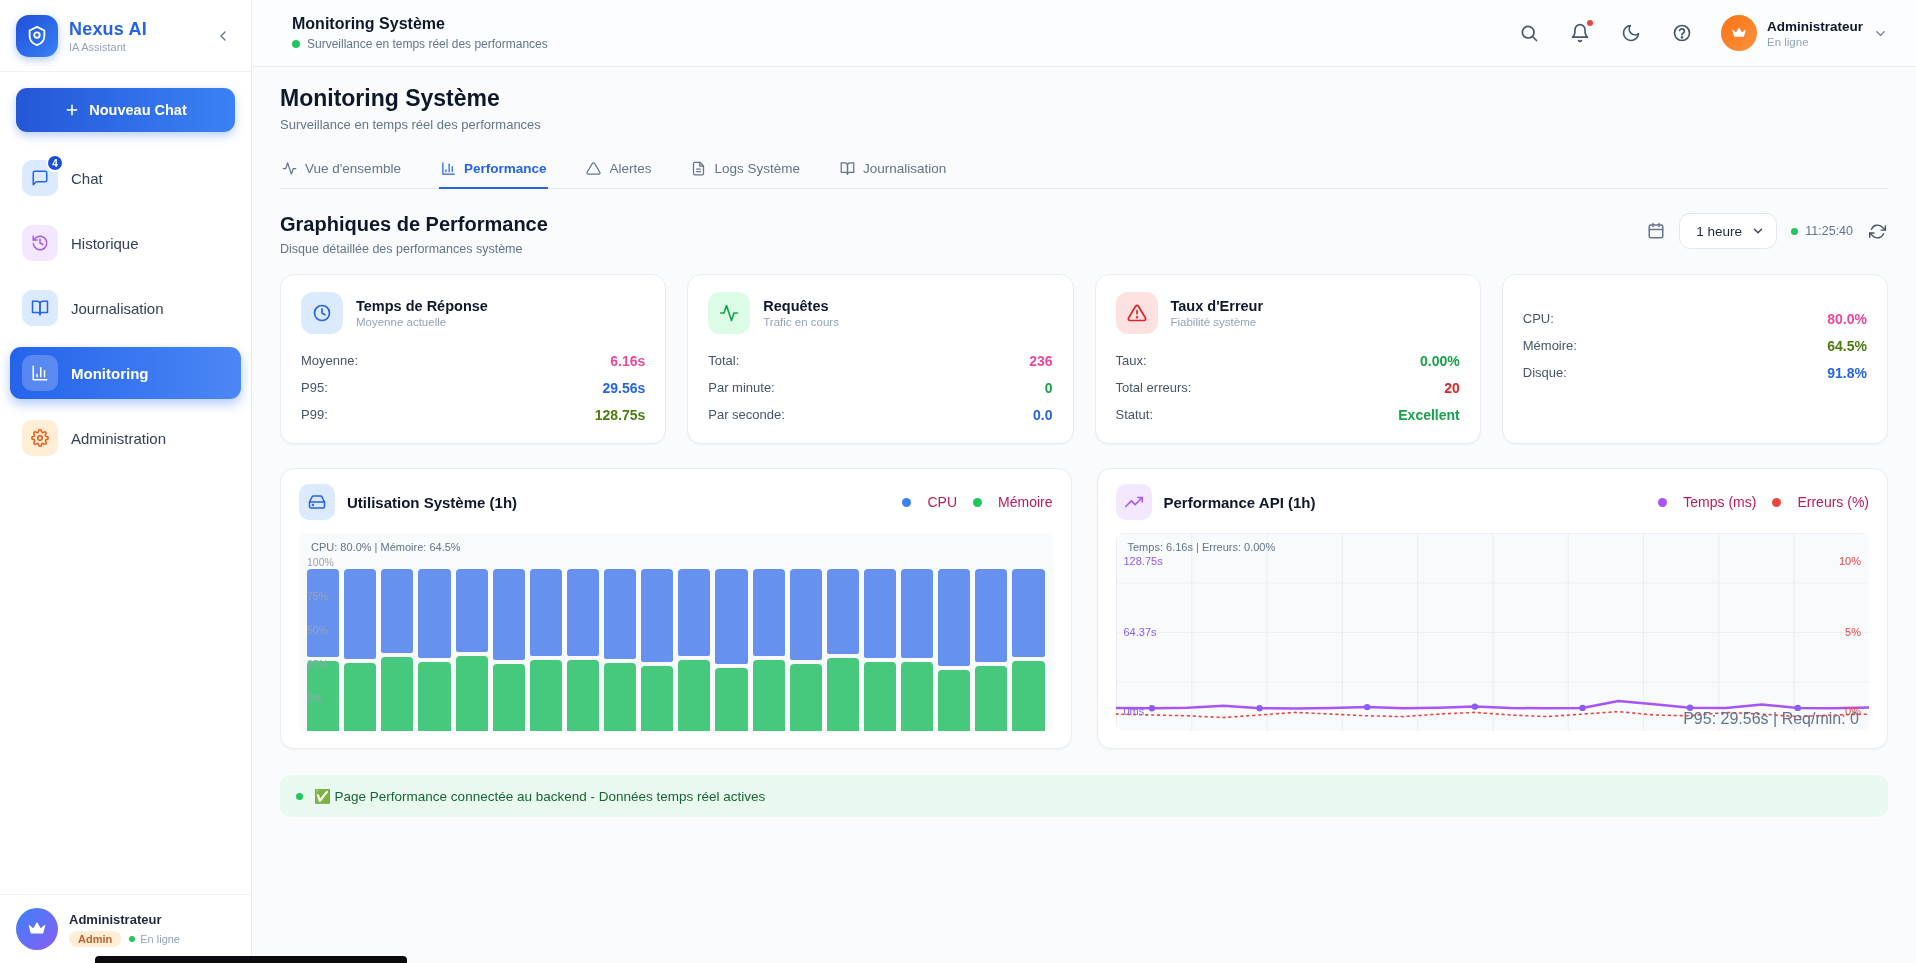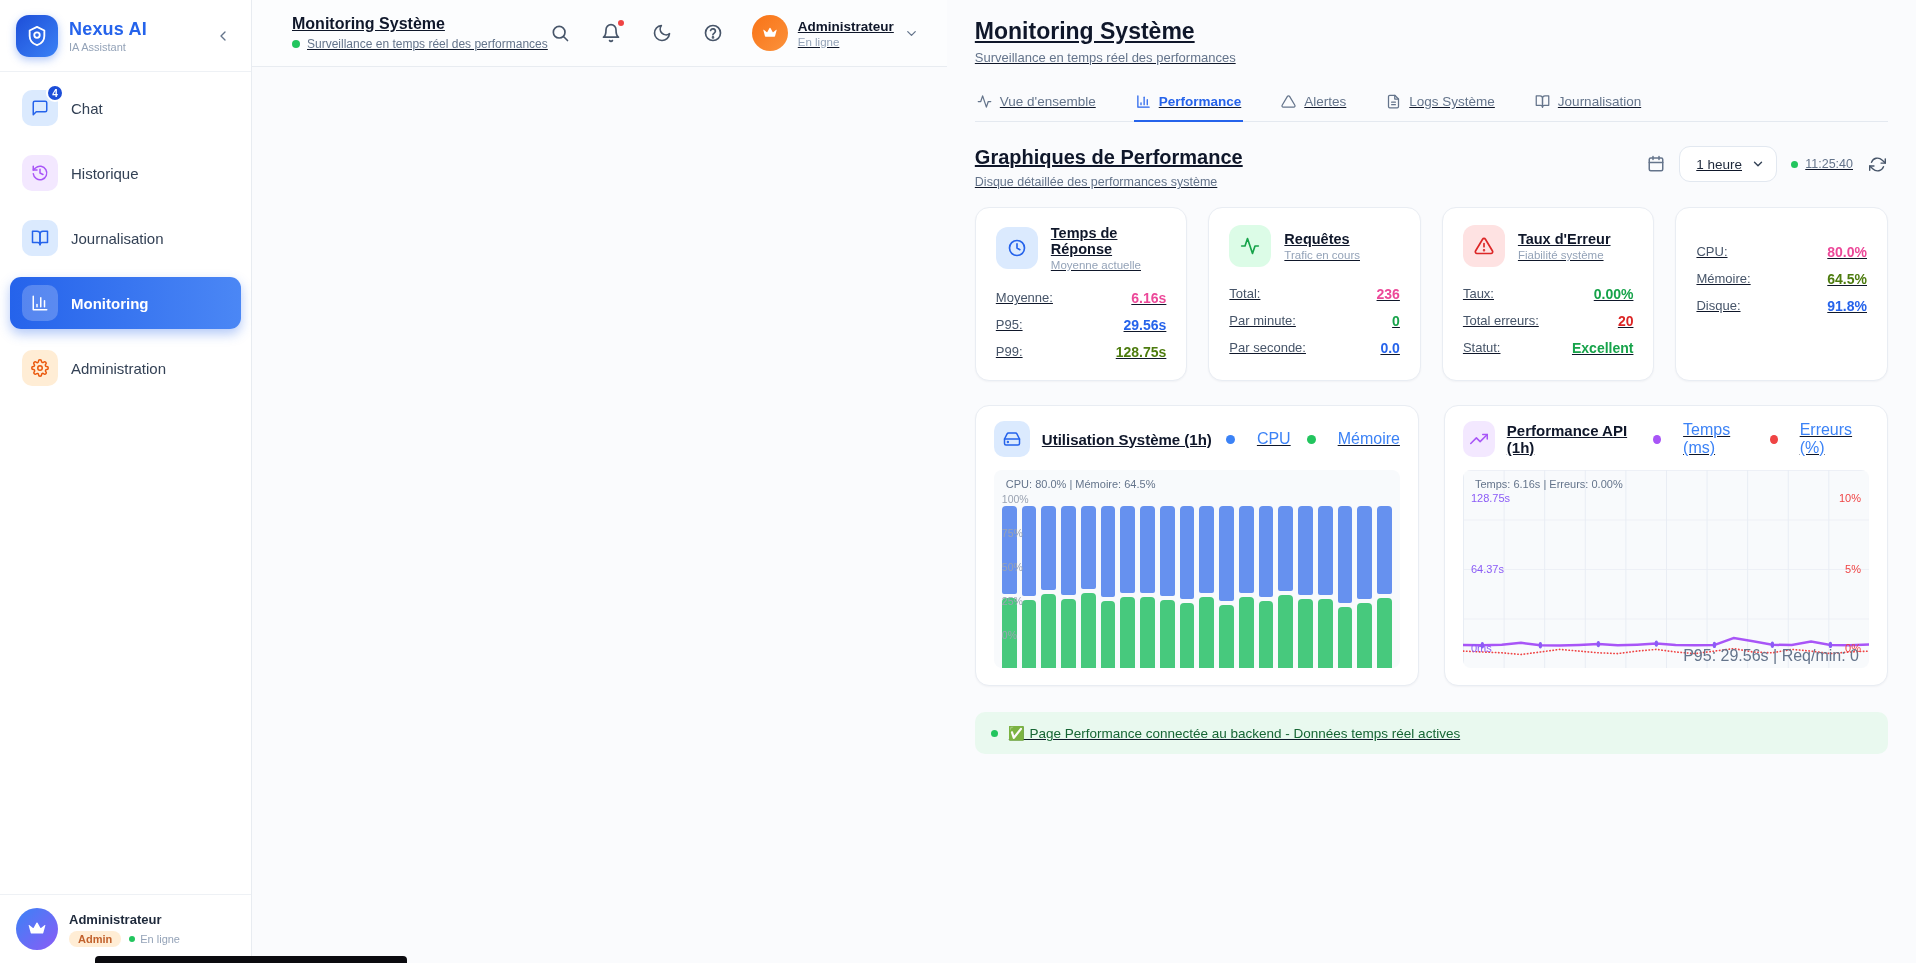--- a/index.html
+++ b/index.html
@@ -30,21 +30,21 @@
   .user-row { border-top:1px solid #eef1f5; padding:13px 16px; display:flex; align-items:center; gap:11px; }
   .user-avatar { width:42px; height:42px; border-radius:50%; background:linear-gradient(135deg,#3b82f6,#8b5cf6); display:flex; align-items:center; justify-content:center; color:#fff; flex-shrink:0; }
   .user-name { font-size:13px; font-weight:700; color:#1e293b; }
   .user-meta { display:flex; align-items:center; gap:8px; margin-top:4px; }
   .role-pill { background:#ffedd5; color:#c2612c; font-size:11px; font-weight:700; padding:2px 9px; border-radius:999px; }
   .status-inline { display:flex; align-items:center; gap:5px; font-size:11px; color:#94a3b8; }
   .dot { border-radius:50%; display:inline-block; }
   .dot-green { background:#22c55e; }
 
   
-  .main { flex:1; display:flex; flex-direction:row; background:#fafbfd; min-width:0;text-decoration:underline; }
+  .main { flex:1; display:flex; flex-direction:column; background:#fafbfd; min-width:0; }
   .topbar { height:67px; background:#fcfdfe; border-bottom:1px solid #e8ecf1; display:flex; align-items:center; padding:0 28px 0 40px; }
   .topbar-title { font-size:16px; font-weight:700; color:#0f172a; }
   .topbar-sub { display:flex; align-items:center; gap:7px; margin-top:4px; font-size:12px; color:#64748b; }
   .topbar-right { margin-left:auto; display:flex; align-items:center; gap:27px; color:#475569; }
   .icon-btn { background:none; border:none; color:#475569; cursor:pointer; position:relative; padding:2px; }
   .bell-dot { position:absolute; top:-3px; right:-3px; width:10px; height:10px; border-radius:50%; background:#ef4444; border:2px solid #fcfdfe; }
   .tb-user { display:flex; align-items:center; gap:10px; cursor:pointer; }
   .tb-avatar { width:36px; height:36px; border-radius:50%; background:linear-gradient(135deg,#f97316,#fb923c); display:flex; align-items:center; justify-content:center; color:#fff; }
   .tb-user-name { font-size:13.5px; font-weight:700; color:#0f172a; }
   .tb-user-status { font-size:11.5px; color:#94a3b8; margin-top:2px; }
@@ -82,21 +82,21 @@
   .sc-value { font-size:14px; font-weight:700; }
   .v-dark { color:#ec4899; } .v-blue { color:#2563eb; } .v-purple { color:#4d7c0f;text-align:right; }
   .v-green { color:#16a34a; } .v-red { color:#dc2626; }
 
   .charts-row { display:grid; grid-template-columns:1fr 1fr; gap:25px; margin-top:24px; }
   .chart-card { background:#fff; border:1px solid #e9edf3; border-radius:14px; padding:15px 18px 17px; box-shadow:0 1px 2px rgba(15,23,42,.04); }
   .cc-head { display:flex; align-items:center; gap:12px; }
   .cc-icon { width:36px; height:36px; border-radius:10px; display:flex; align-items:center; justify-content:center; }
   .cc-title { font-size:15px; font-weight:700; color:#0f172a; }
   .cc-legend { margin-left:auto; display:flex; align-items:center; gap:16px; }
-  .legend-item { display:flex; align-items:center; gap:22px; font-size:16px; color:#3b82f6; }
+  .legend-item { display:flex; align-items:center; gap:16px; font-size:14px; color:#be185d; }
   .plot { margin-top:13px; height:198px; background:#f8fafc; border-radius:8px; position:relative; overflow:hidden; }
   .plot-overlay-label { position:absolute; top:8px; left:12px; font-size:11px; color:#64748b; z-index:4; }
   .yl { position:absolute; left:8px; font-size:10.5px; color:#9aa3b2; z-index:3; }
   .bars-wrap { position:absolute; left:8px; right:8px; top:0; bottom:0; display:flex; gap:5px; align-items:stretch; z-index:2; }
   .bar-col { flex:1; display:flex; flex-direction:column; }
   .bar-spacer { height:36px; }
   .bar-blue { flex:1; background:#6691ef; border-radius:4px 4px 2px 2px; }
   .bar-gap { height:4px; }
   .bar-green { background:#47c97d; border-radius:4px 4px 0 0; }
 
@@ -129,20 +129,26 @@
       <div class="logo-name">Nexus AI</div>
       <div class="logo-sub">IA Assistant</div>
     </div>
     <button class="collapse-btn">
       <svg width="16" height="16" viewBox="0 0 24 24" fill="none" stroke="currentColor" stroke-width="2" stroke-linecap="round" stroke-linejoin="round">
           <path d="M15 18l-6-6 6-6"></path>
         </svg>
     </button>
   </div>
 
+  <button class="newchat-btn">
+    <svg width="16" height="16" viewBox="0 0 24 24" fill="none" stroke="currentColor" stroke-width="2.4" stroke-linecap="round">
+        <path d="M12 5v14M5 12h14"></path>
+      </svg>
+    <span>Nouveau Chat</span>
+  </button>
 
   <nav class="nav">
     <div class="nav-item">
       <span class="nav-icon ni-blue">
         <svg width="18" height="18" viewBox="0 0 24 24" fill="none" stroke="currentColor" stroke-width="2" stroke-linecap="round" stroke-linejoin="round">
             <path d="M21 15a2 2 0 0 1-2 2H7l-4 4V5a2 2 0 0 1 2-2h14a2 2 0 0 1 2 2z"></path>
           </svg>
         <span class="nav-badge">4</span>
       </span>
       <span class="nav-label">Chat</span>

